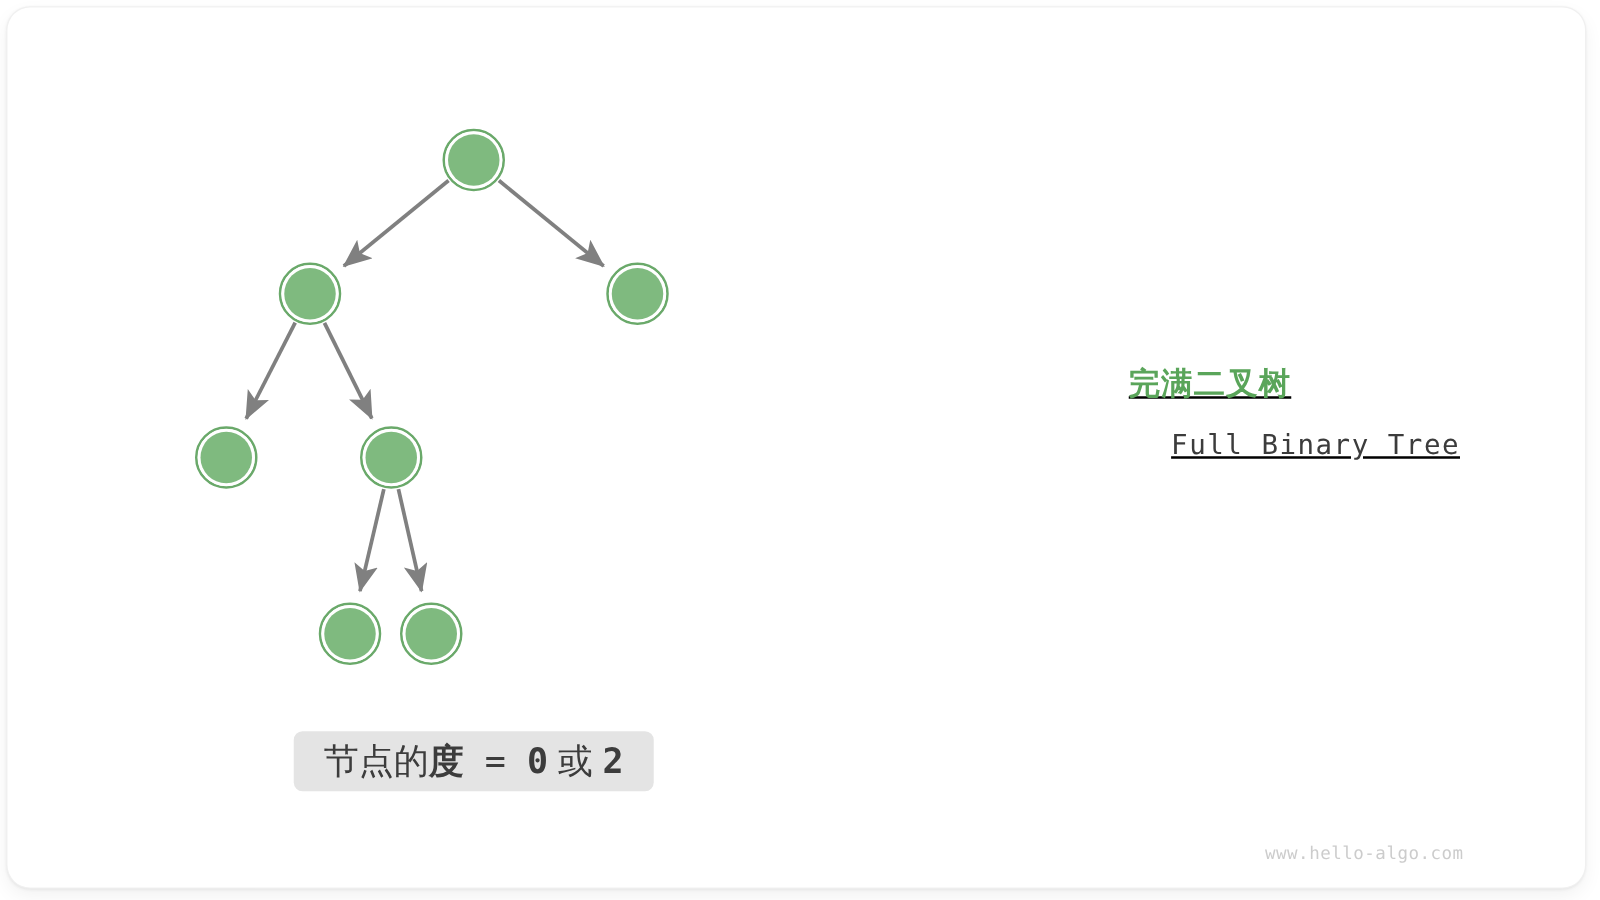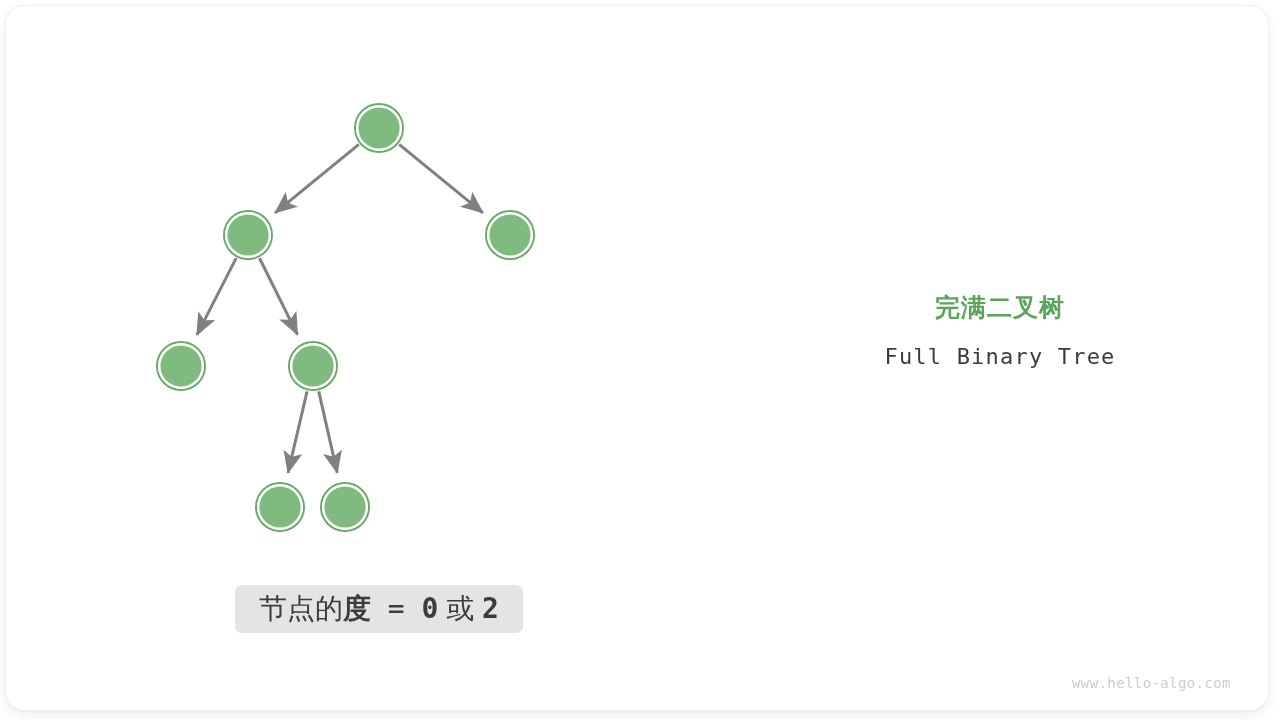--- a/index.html
+++ b/index.html
@@ -40,41 +40,43 @@
     position: absolute;
     left: 0;
     top: 0;
     width: 1280px;
     height: 720px;
   }
 
   
   #label-block {
     position: absolute;
-    left: 800px;
+    left: 768px;
     top: 292px;
     width: 400px;
     text-align: center;
+    text-decoration: underline;
   }
   #title-cn {
     font-family: "Liberation Sans", "DejaVu Sans", sans-serif;
     font-size: 25px;
     font-weight: bold;
     color: #5aa55a;
     letter-spacing: 1px;
     line-height: 1.2;
   }
   #title-en {
     margin-top: 22px;
     font-family: "DejaVu Sans Mono", "Liberation Mono", monospace;
     font-size: 22px;
     font-weight: normal;
     color: #3c3c3c;
     letter-spacing: 1.2px;
     line-height: 1.2;
+    text-align: right;
   }
 
   
   #caption-pill {
     position: absolute;
     left: 235px;
     top: 585px;
     height: 48px;
     padding: 0 24px;
     background: #e4e4e4;
@@ -98,21 +100,21 @@
     font-weight: bold;
   }
   #caption-pill .cap-eq {
     font-family: "DejaVu Sans Mono", "Liberation Mono", monospace;
     font-weight: normal;
   }
 
   
   #watermark {
     position: absolute;
-    left: 1072px;
+    left: 1012px;
     top: 675px;
     font-family: "DejaVu Sans Mono", "Liberation Mono", monospace;
     font-size: 14px;
     color: #cccccc;
     letter-spacing: 0.4px;
   }
 </style>
 </head>
 <body>
 

